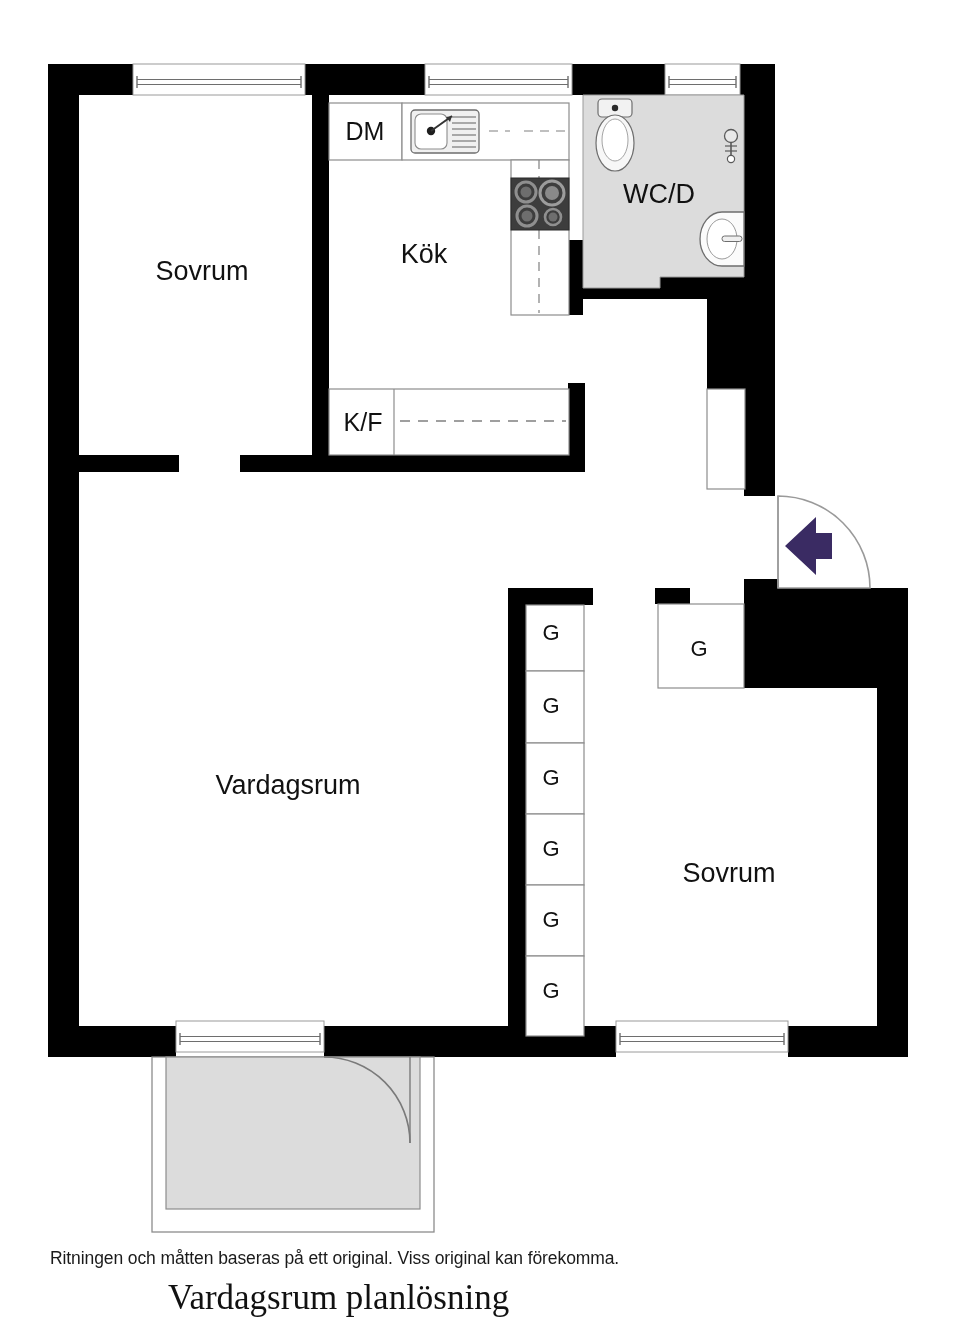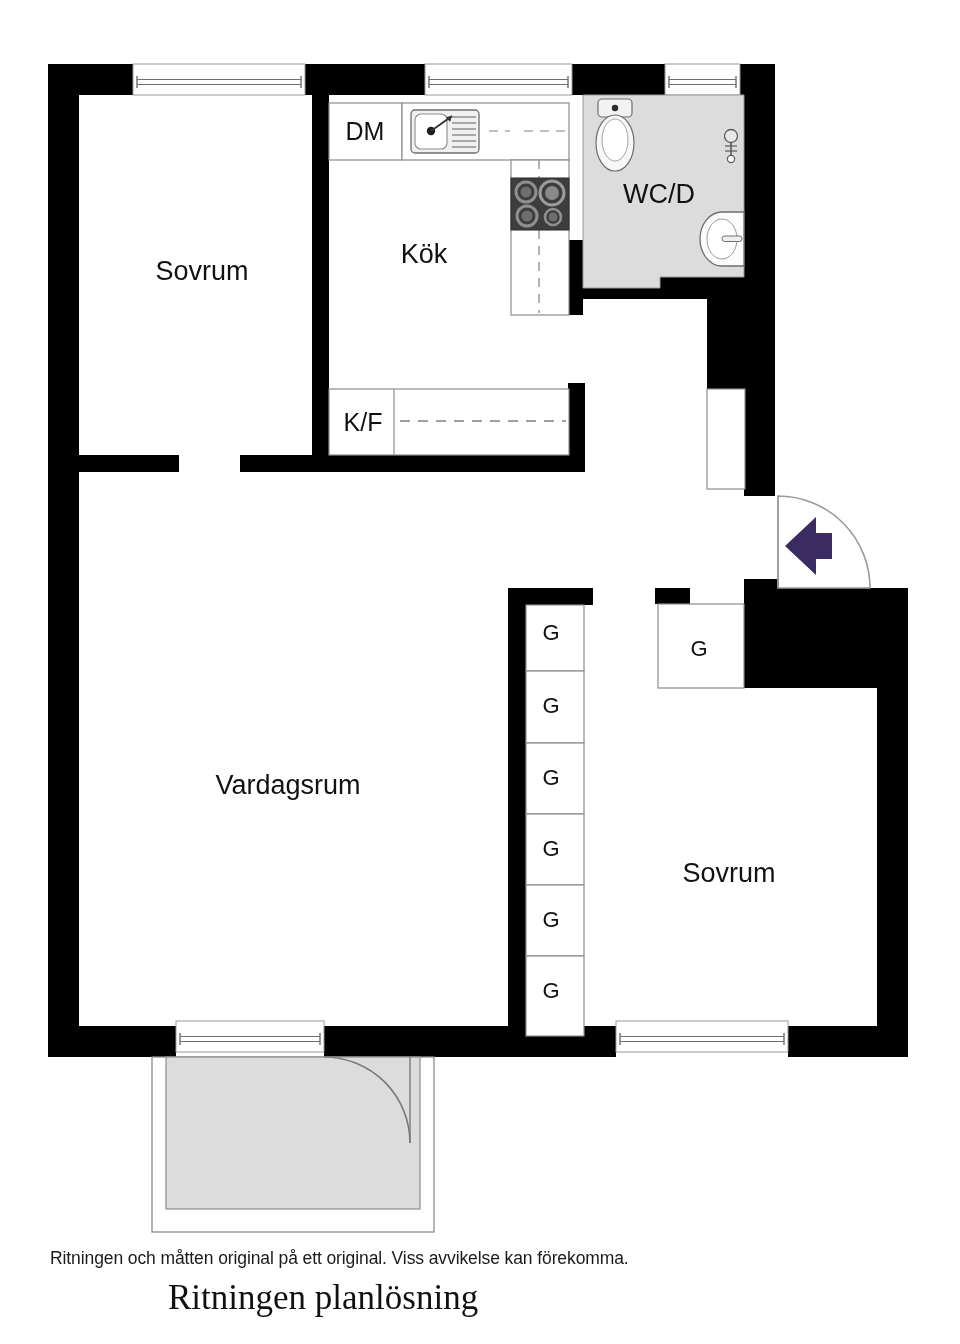--- a/index.html
+++ b/index.html
@@ -279,17 +279,17 @@
     <g>
       <text x="202" y="280" font-size="27" fill="#111" text-anchor="middle">Sovrum</text>
       <text x="424" y="263" font-size="27" fill="#111" text-anchor="middle">Kök</text>
       <text x="288" y="794" font-size="27" fill="#111" text-anchor="middle">Vardagsrum</text>
       <text x="729" y="882" font-size="27" fill="#111" text-anchor="middle">Sovrum</text>
     </g>
 
   </svg>
 
   <div class="caption-block">
-    <div class="disclaimer">Ritningen och måtten original på ett original. Viss avvikelse kan förekomma.</div>
-    <div class="plan-title">Ritningen planlösning</div>
+    <div class="disclaimer">Ritningen och måtten baseras på ett original. Viss original kan förekomma.</div>
+    <div class="plan-title">Vardagsrum planlösning</div>
   </div>
 
 </div>
 
 </body></html>

